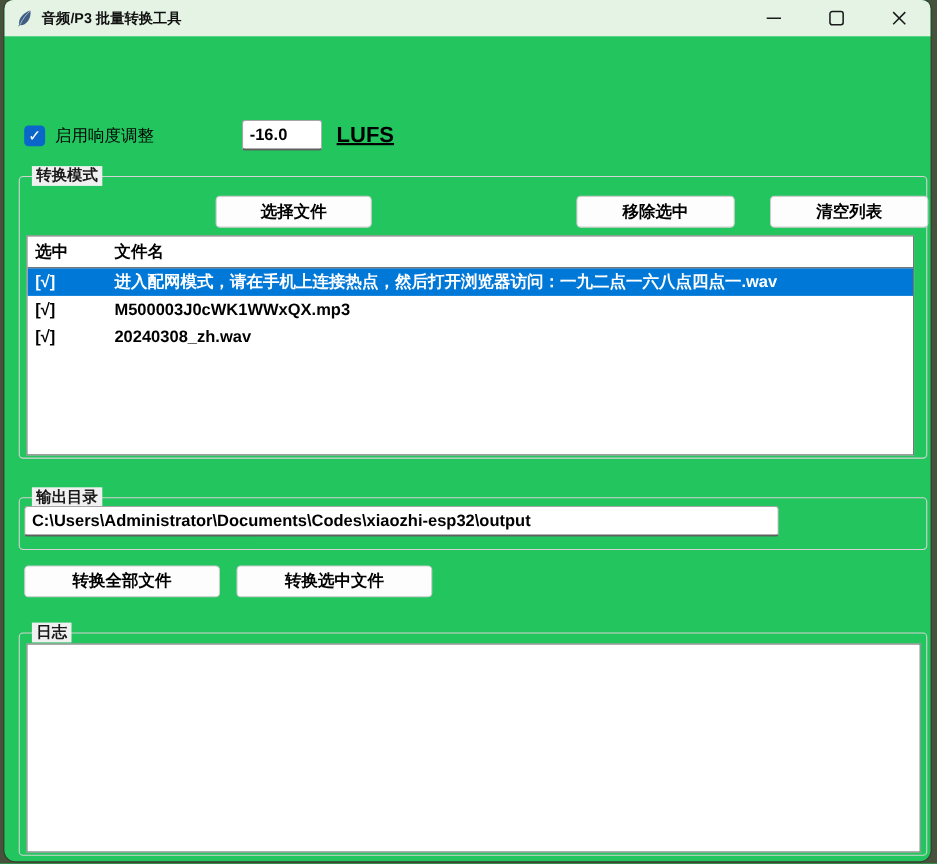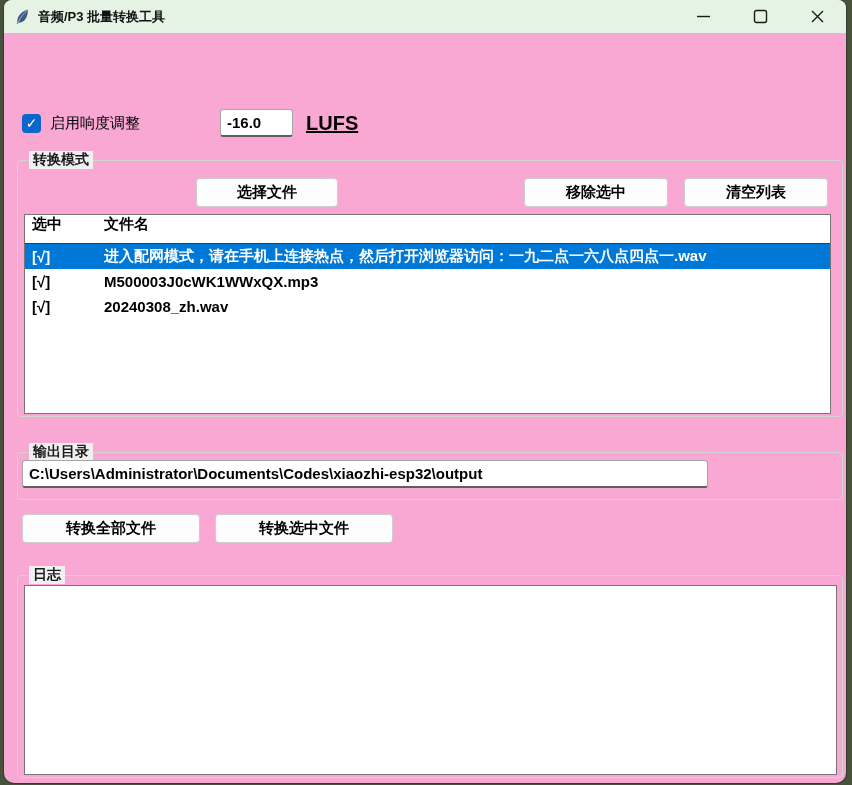--- a/index.html
+++ b/index.html
@@ -5,21 +5,21 @@
   * { margin:0; padding:0; box-sizing:border-box; }
   html,body { width:852px; height:785px; }
   body {
     background:#46523b;
     font-family:"Liberation Sans","DejaVu Sans",sans-serif;
     position:relative;
     overflow:hidden;
   }
   #window {
     position:absolute; left:4px; top:0; width:842px; height:783px;
-    background:#f9a8d4;
+    background:#22c55e;
     border-radius:8px 8px 10px 10px;
     overflow:hidden;
     box-shadow:0 0 0 1px rgba(0,0,0,.25);
   }
   
   .titlebar {
     position:absolute; left:0; top:0; right:0; height:33px;
     background:#e5f3e4;
     display:flex; align-items:center;
   }
@@ -77,31 +77,31 @@
   
   .btn {
     position:absolute; height:29px;
     background:#fdfdfd; border:1px solid #cecece; border-radius:4px;
     font-size:15px; font-weight:700; color:#000;
     display:flex; align-items:center; justify-content:center;
     cursor:default;
   }
   #btn-select { left:192px; top:178px; width:142px; }
   #btn-remove { left:520px; top:178px; width:144px; }
-  #btn-clear  { left:680px; top:178px; width:144px; }
+  #btn-clear  { left:696px; top:178px; width:144px; }
   #btn-browse { left:714px; top:460px; width:110px; height:29px; }
   #btn-conv-all { left:18px;  top:514px; width:178px; }
   #btn-conv-sel { left:211px; top:514px; width:178px; }
   
   .filelist {
     position:absolute; left:20px; top:214px; width:807px; height:200px;
     background:#fff; border:1px solid #767676; overflow:hidden;
   }
   .fl-header {
-    display:flex; height:29px; 
+    display:flex; height:29px; align-items:center;
     border-bottom:1px solid #3c3c3c;
     font-size:15px; font-weight:700;
   }
   .col-check { width:75px; padding-left:7px; flex:none; }
   .col-name  { flex:1; padding-left:4px; }
   .lrow {
     display:flex; height:25px; align-items:center;
     font-size:15px; font-weight:700; color:#000;
     white-space:nowrap; overflow:hidden;
   }

